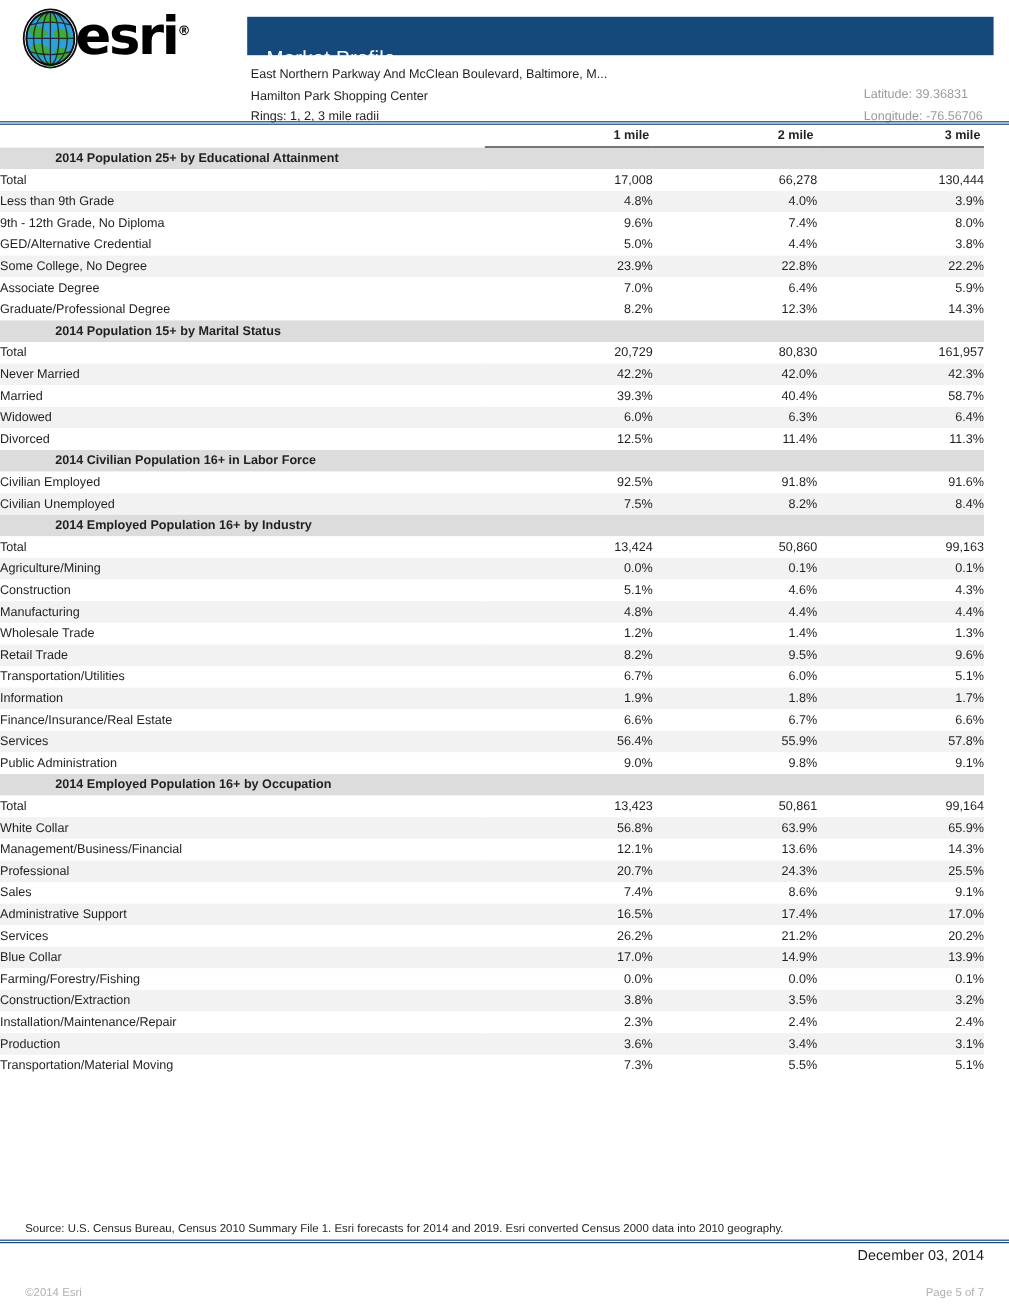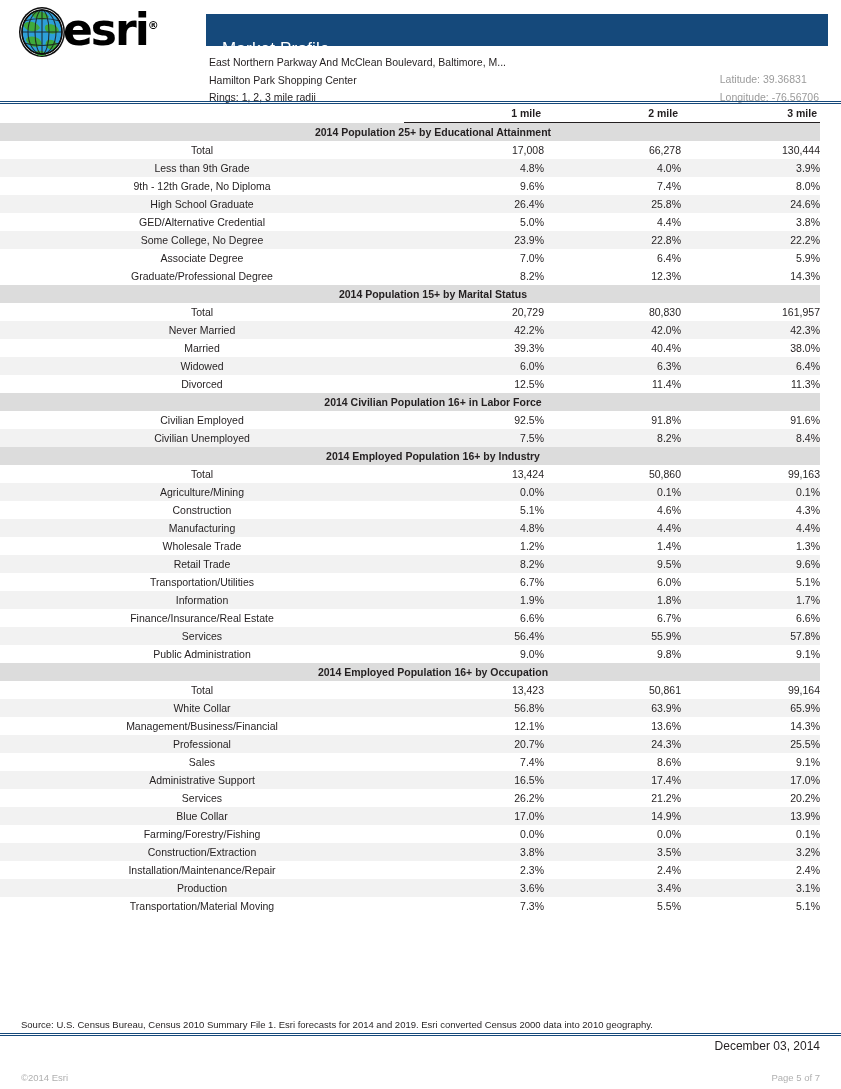--- a/index.html
+++ b/index.html
@@ -143,21 +143,21 @@
   tr.section td.lbl { padding-left: 46px; }
 
   tr.row td {
     height: 16px;
     padding: 1px 0 1px 0;
     white-space: nowrap;
   }
   tr.row.odd td { background: #f2f2f2; }
   tr.row.even td { background: #ffffff; }
 
-  td.lbl { text-align: center; margin-left: 40px; }
+  td.lbl { text-align: left; margin-left: 40px; }
   td.val { text-align: right; padding-right: 21px; }
 
   .ind0 { padding-left: 46px; }
   .ind1 { padding-left: 60px; }
   .ind2 { padding-left: 72px; }
 
   
   td.v1 { padding-right: 21px; }
   td.v2 { padding-right: 21px; }
   td.v3 { padding-right: 21px; }
@@ -289,26 +289,20 @@
           <td class="val v1">4.8%</td>
           <td class="val v2">4.0%</td>
           <td class="val v3">3.9%</td>
         </tr>
         <tr class="row even">
           <td class="lbl ind1">9th - 12th Grade, No Diploma</td>
           <td class="val v1">9.6%</td>
           <td class="val v2">7.4%</td>
           <td class="val v3">8.0%</td>
         </tr>
-        <tr class="row odd">
-          <td class="lbl ind1">High School Graduate</td>
-          <td class="val v1">26.4%</td>
-          <td class="val v2">25.8%</td>
-          <td class="val v3">24.6%</td>
-        </tr>
         <tr class="row even">
           <td class="lbl ind1">GED/Alternative Credential</td>
           <td class="val v1">5.0%</td>
           <td class="val v2">4.4%</td>
           <td class="val v3">3.8%</td>
         </tr>
         <tr class="row odd">
           <td class="lbl ind1">Some College, No Degree</td>
           <td class="val v1">23.9%</td>
           <td class="val v2">22.8%</td>
@@ -338,21 +332,21 @@
         <tr class="row odd">
           <td class="lbl ind1">Never Married</td>
           <td class="val v1">42.2%</td>
           <td class="val v2">42.0%</td>
           <td class="val v3">42.3%</td>
         </tr>
         <tr class="row even">
           <td class="lbl ind1">Married</td>
           <td class="val v1">39.3%</td>
           <td class="val v2">40.4%</td>
-          <td class="val v3">38.0%</td>
+          <td class="val v3">58.7%</td>
         </tr>
         <tr class="row odd">
           <td class="lbl ind1">Widowed</td>
           <td class="val v1">6.0%</td>
           <td class="val v2">6.3%</td>
           <td class="val v3">6.4%</td>
         </tr>
         <tr class="row even">
           <td class="lbl ind1">Divorced</td>
           <td class="val v1">12.5%</td>

